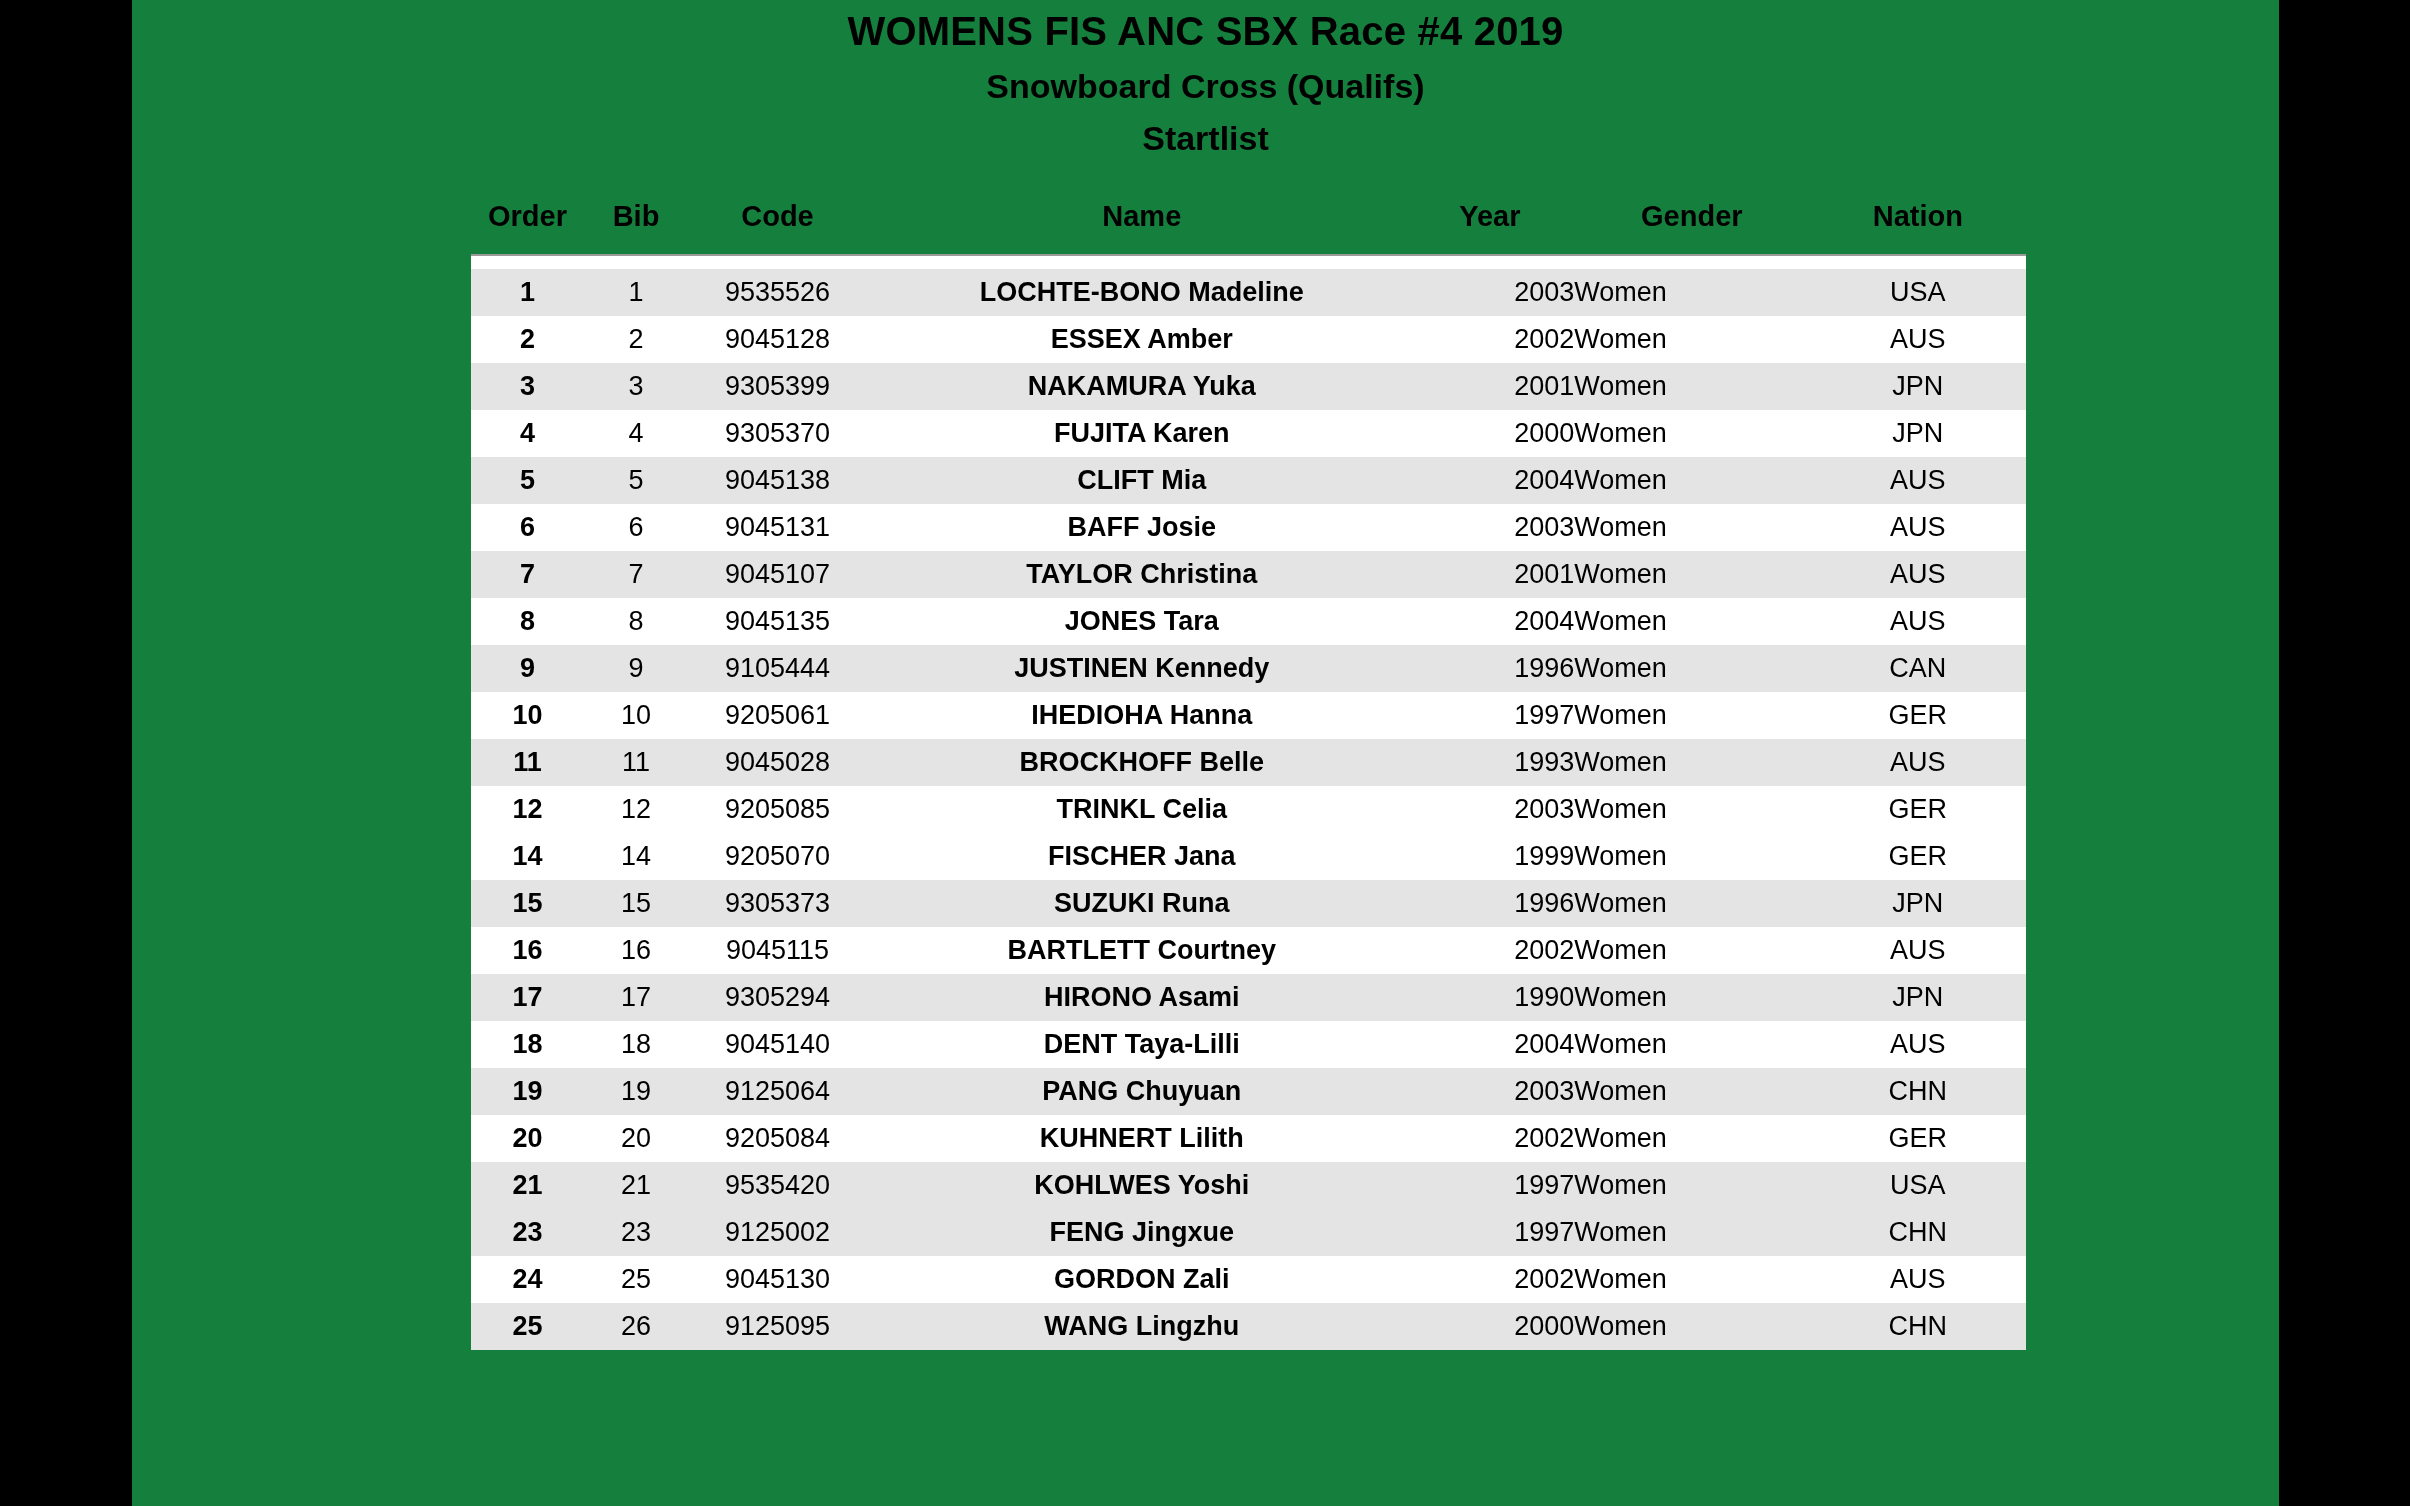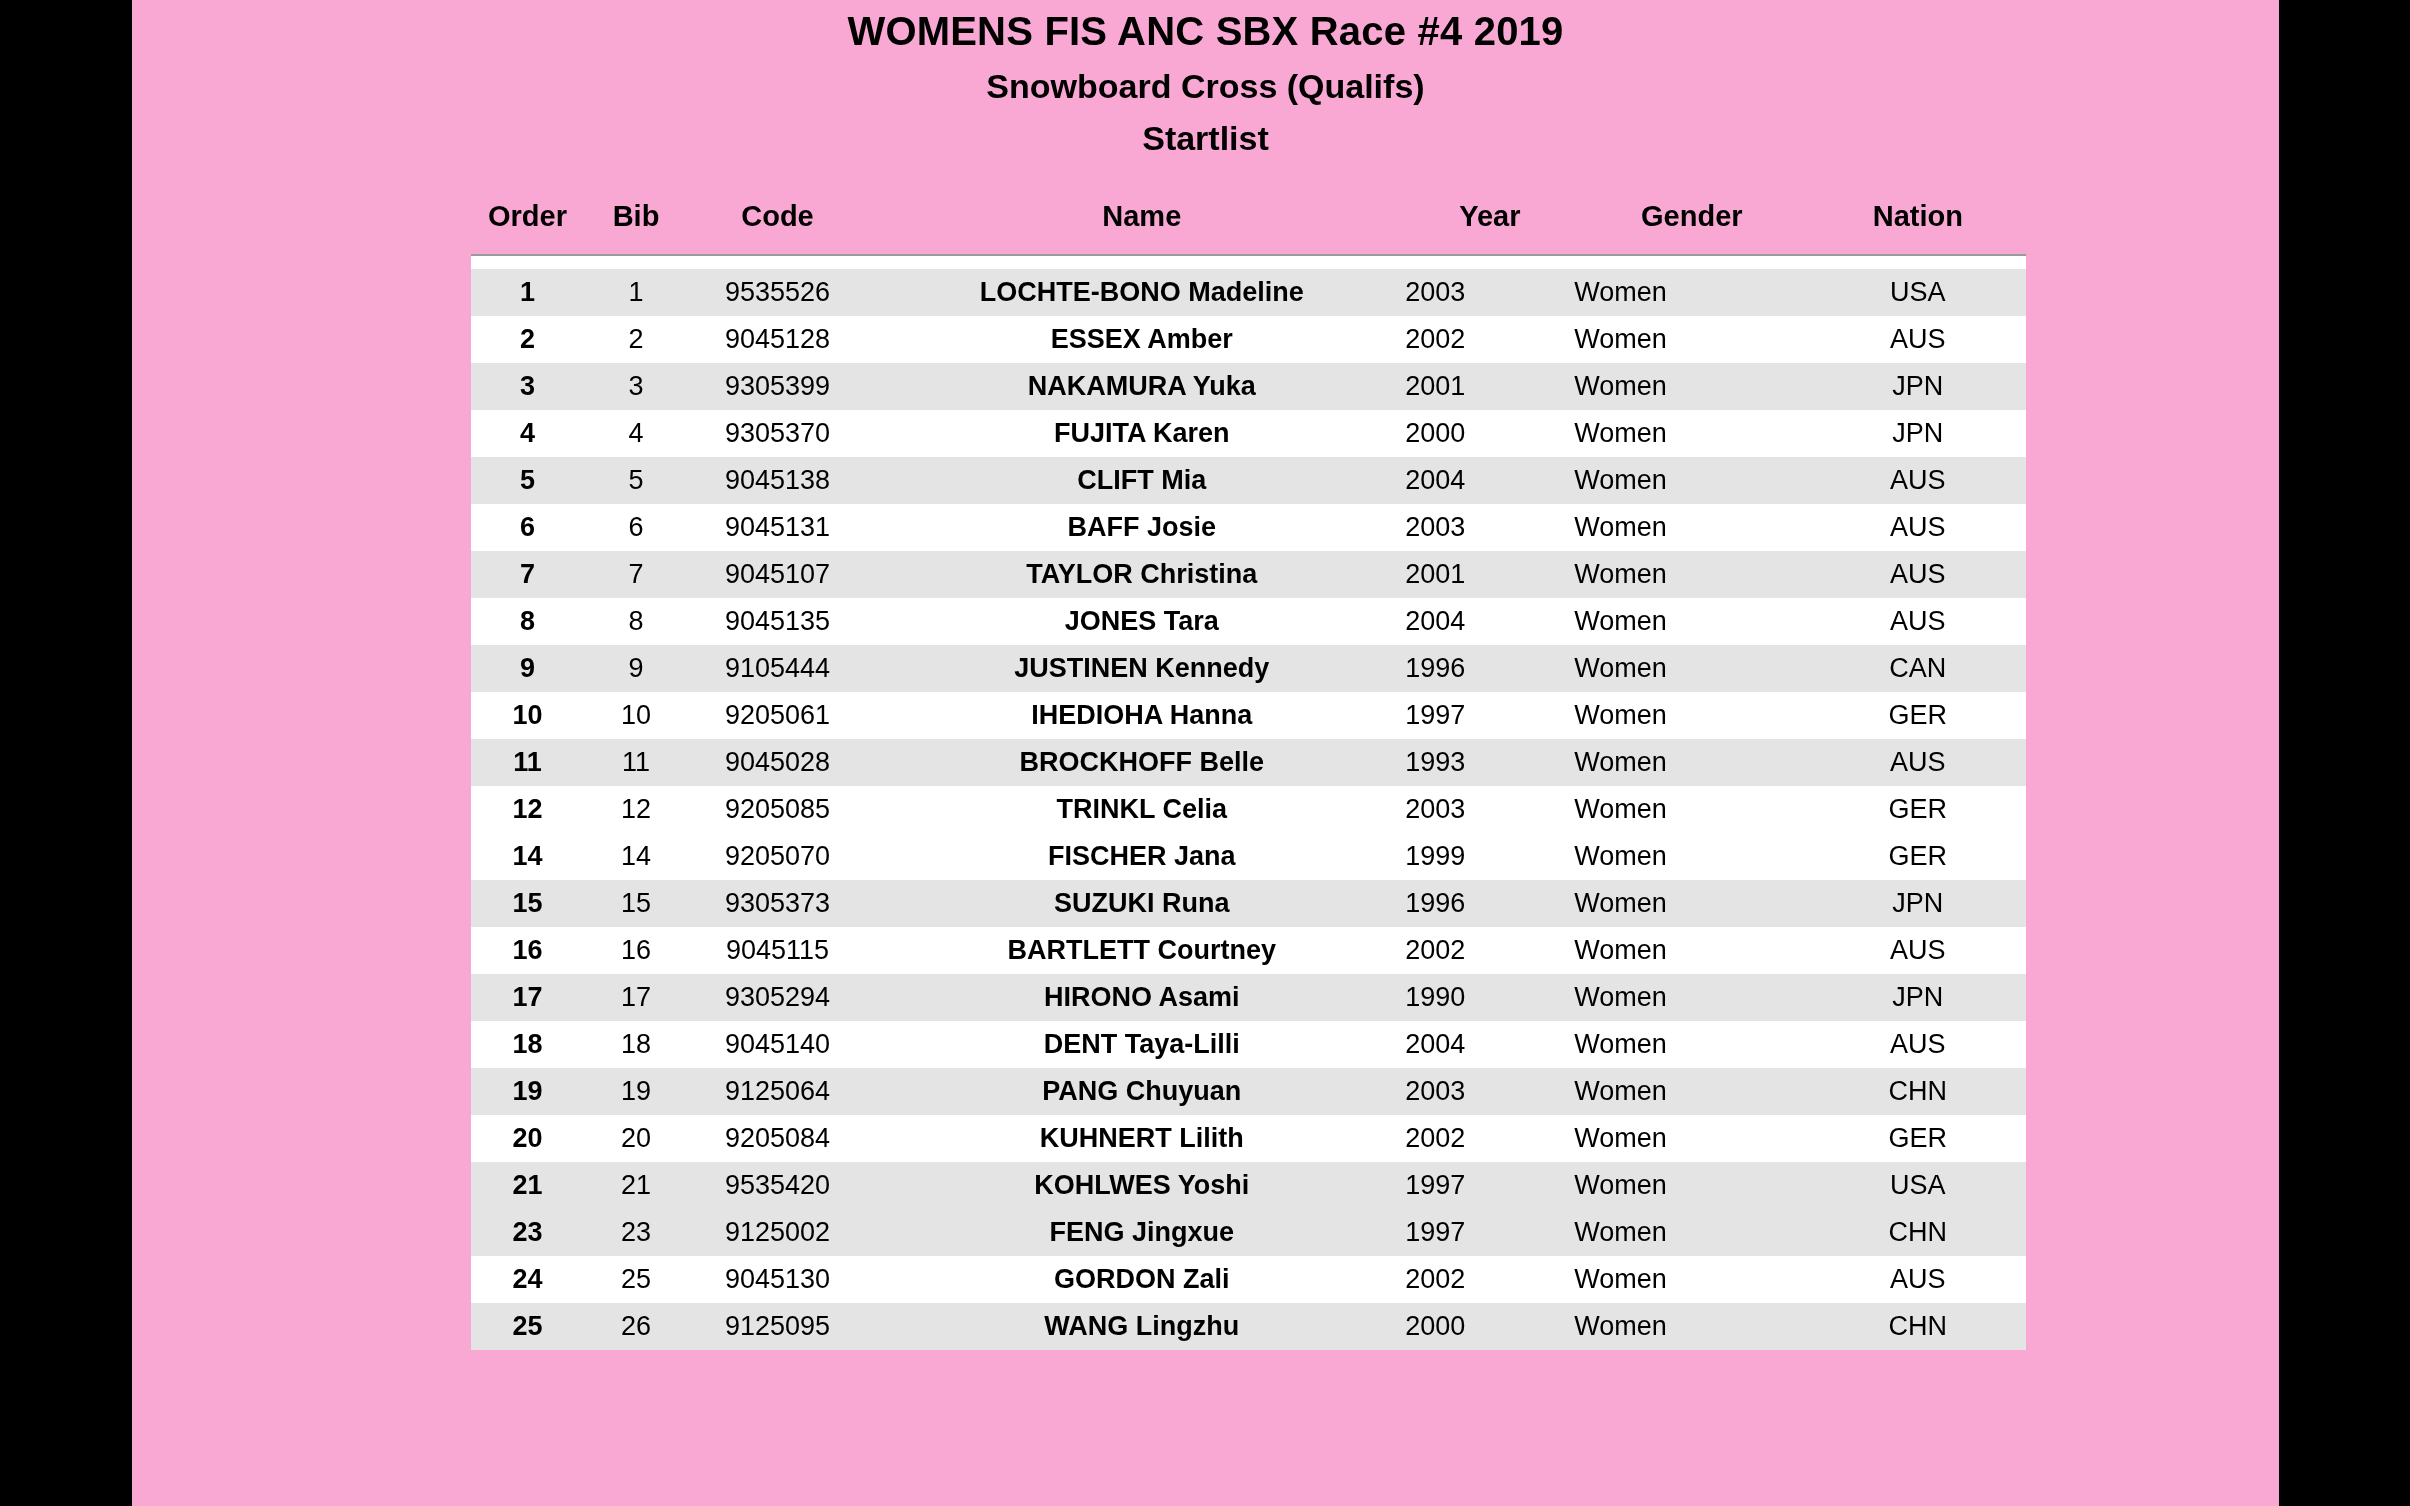--- a/index.html
+++ b/index.html
@@ -12,21 +12,21 @@
     height: 1507px;
     overflow: hidden;
     font-family: "Liberation Sans", sans-serif;
   }
   .page {
     position: absolute;
     left: 132px;
     top: 0;
     width: 2147px;
     height: 1507px;
-    background: #f9a8d4;
+    background: #15803d;
   }
   .titles {
     text-align: center;
     padding-top: 7.5px;
   }
   .title-main {
     font-size: 40px;
     font-weight: bold;
     color: #000000;
     line-height: 1.18;
@@ -78,21 +78,21 @@
   }
   .spacer-row td {
     height: 13px !important;
     padding: 0 !important;
     background: #ffffff !important;
   }
   .c-order { width: 113px; text-align: center; font-weight: bold; }
   .c-bib   { width: 104px; text-align: center; }
   .c-code  { width: 179px; text-align: center; }
   .c-name  { width: 527px; text-align: center; font-weight: bold; padding-left: 11.3px !important; }
-  .c-year  { width: 169px; text-align: left; }
+  .c-year  { width: 169px; text-align: right; }
   .c-gender{ width: 235px; text-align: left; }
   .c-nation{ width: 217px; text-align: center; }
 
   thead .c-name { text-align: left; padding-left: 11.3px !important; }
 </style>
 </head>
 <body>
 
 <div class="page">
 

